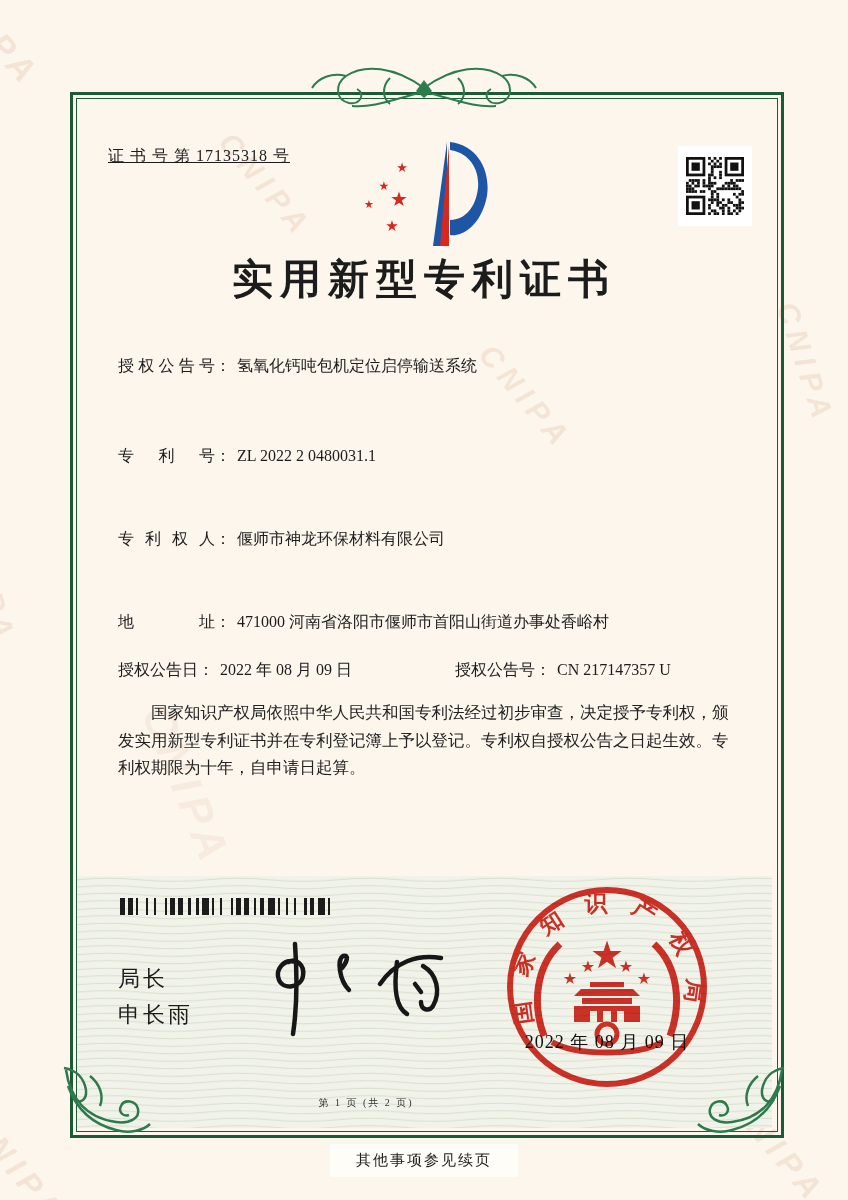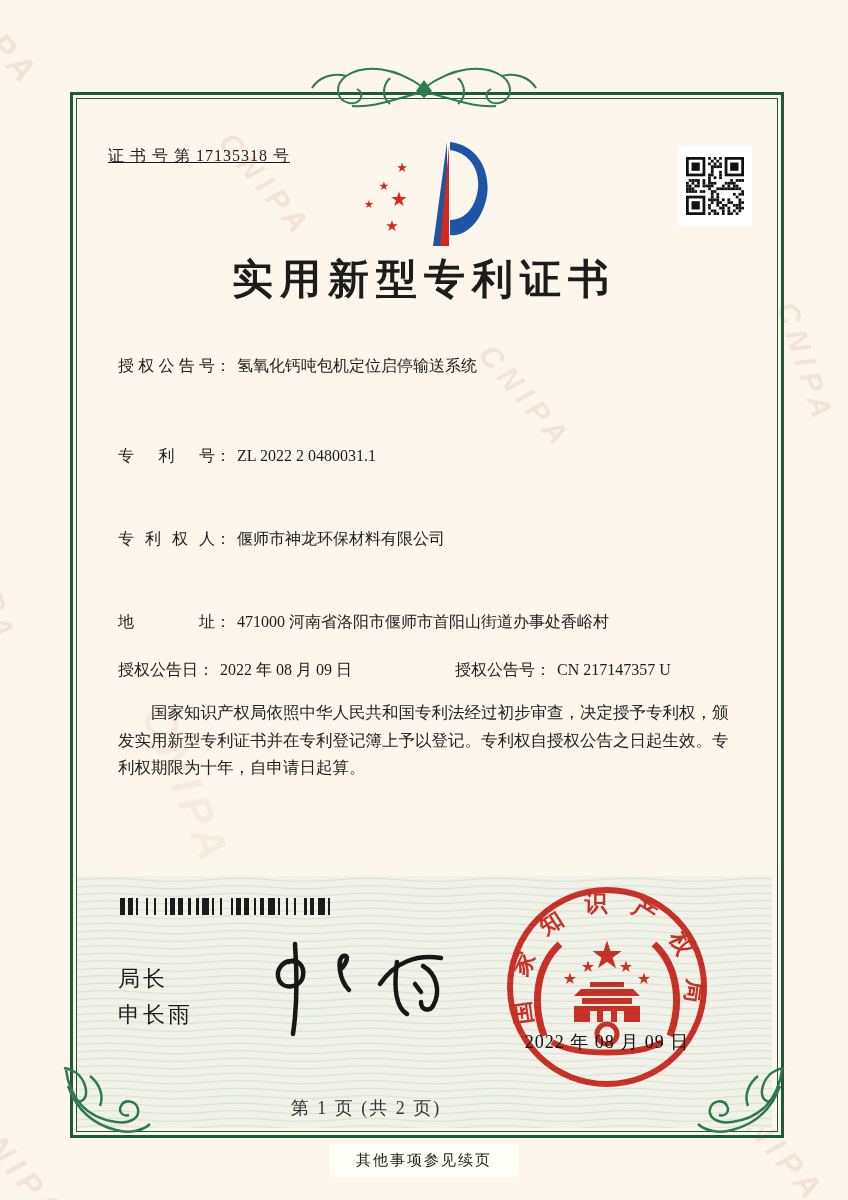--- a/index.html
+++ b/index.html
@@ -40,21 +40,21 @@
   .body-text p{margin:0; text-indent:2em;}
   
   .barcode{position:absolute; left:120px; top:898px; width:216px; height:17px;}
   .barcode i{position:absolute; top:0; height:100%; background:#1b1b1b; display:block;}
   .officer{position:absolute; left:118px; font-size:22px; letter-spacing:3px;}
   .sig{position:absolute; left:245px; top:932px;}
   .seal{position:absolute; left:504px; top:884px; opacity:.95; mix-blend-mode:multiply;}
   .seal-date{position:absolute; left:504px; top:1030px; width:206px; text-align:center;
     font-size:18px; color:#101010; letter-spacing:1px; white-space:nowrap;}
   .page-num{position:absolute; left:70px; top:1096px; width:592px; text-align:center;
-    font-size:18px; letter-spacing:2px; color:#333;}
+    font-size:10px; letter-spacing:2px; color:#333;}
   .cont-note{position:absolute; left:330px; top:1144px; width:188px; padding:7px 0;
     background:#fffdf7; text-align:center; font-size:15px; letter-spacing:2px;}
   .ornament{position:absolute;}
 </style>
 </head>
 <body>
 
 <div class="page">
 
   <span class="wm" style="left:-44px;top:-34px;font-size:34px;transform:rotate(48deg);">CNIPA</span>

